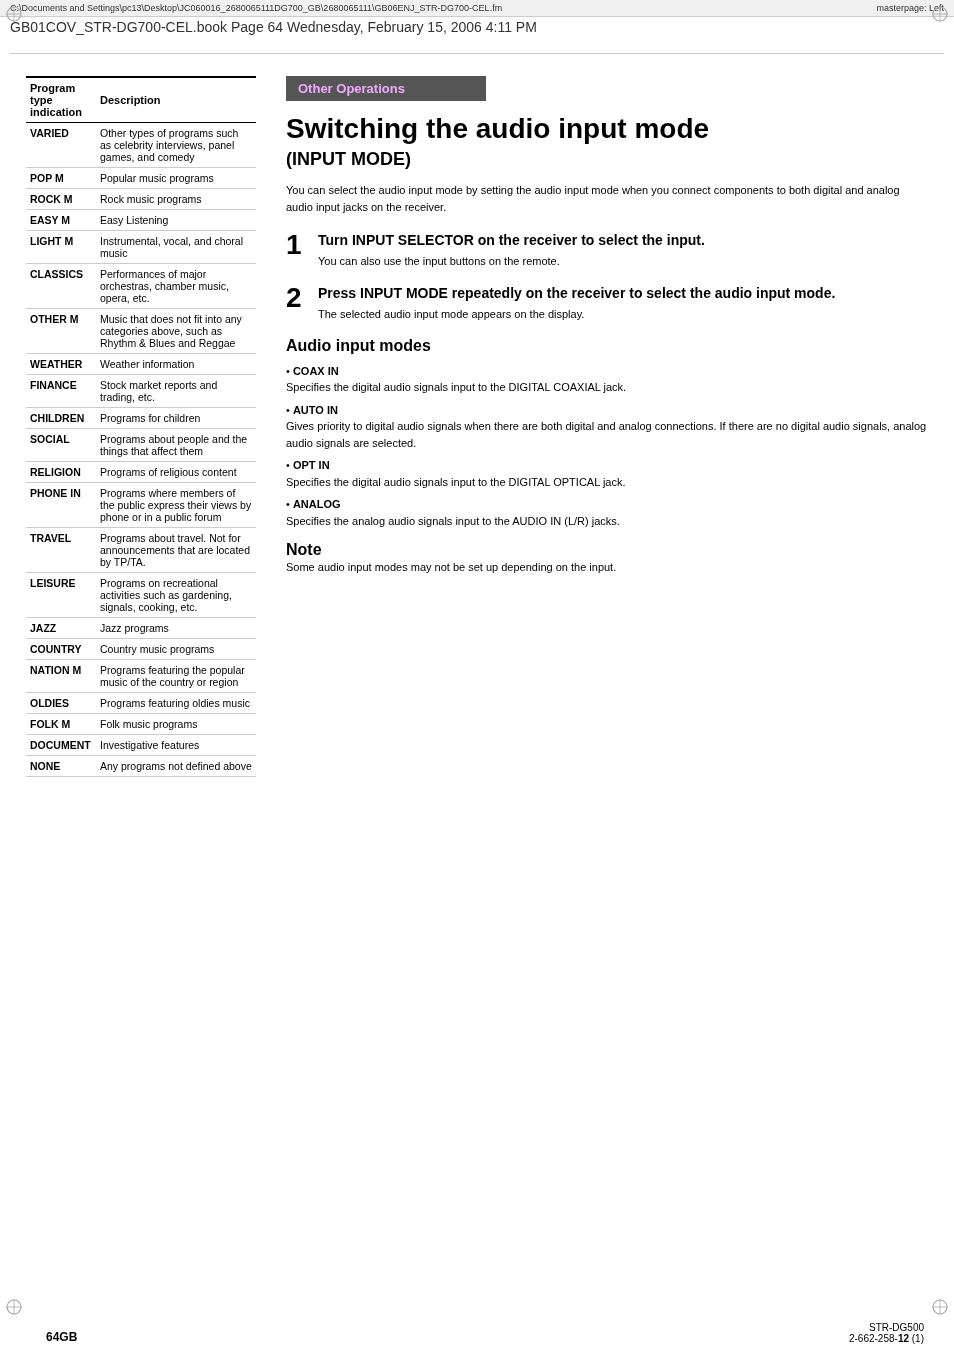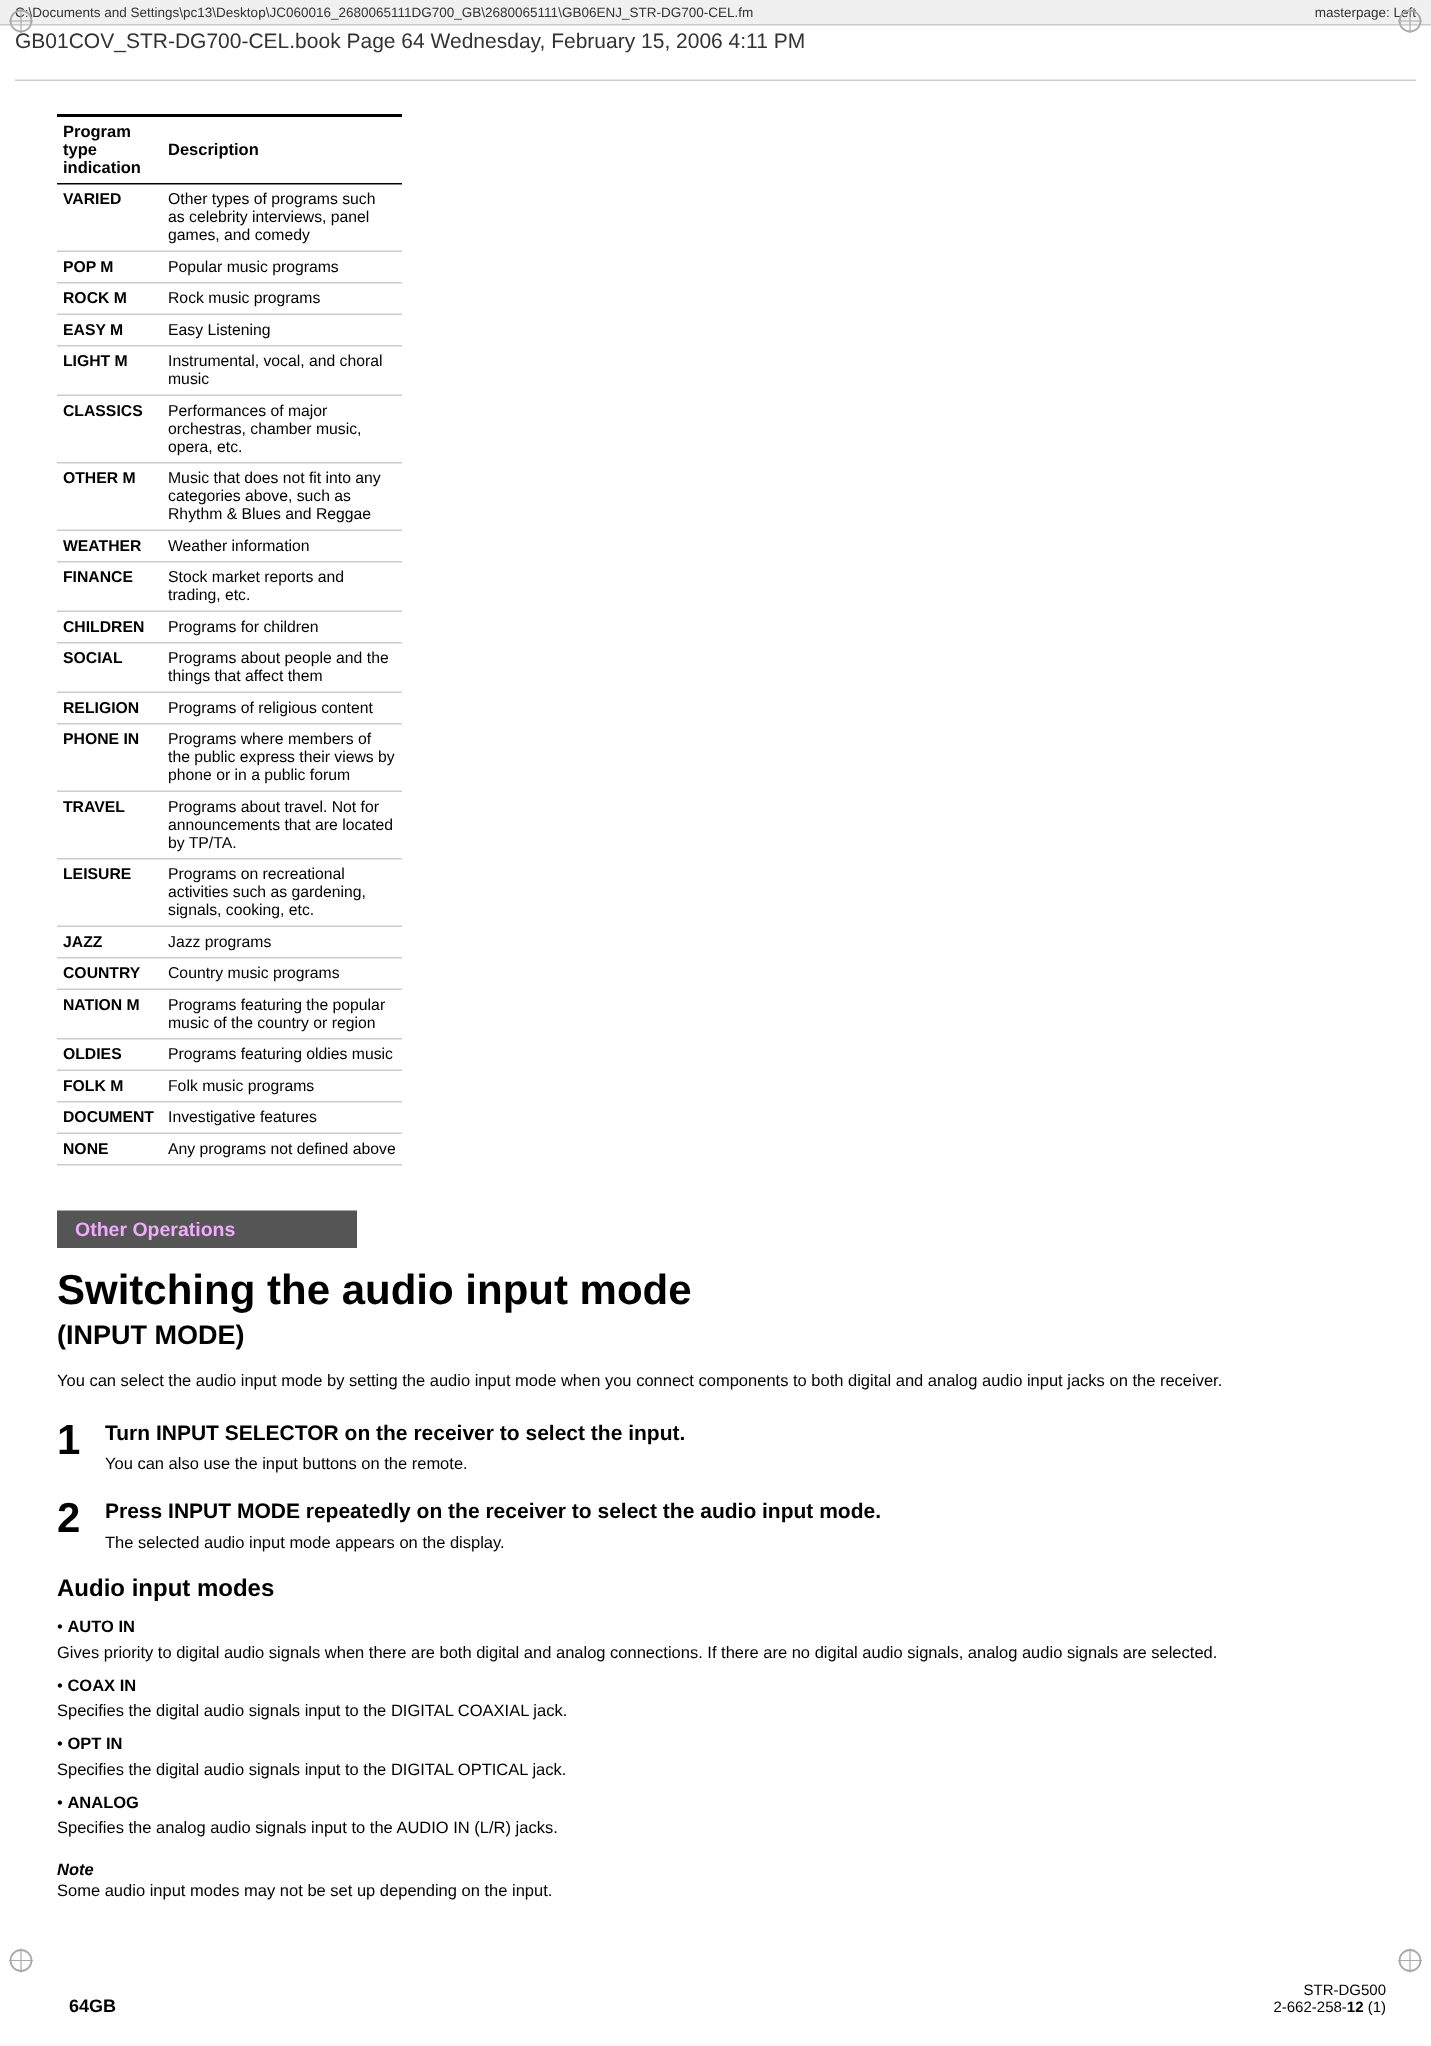--- a/index.html
+++ b/index.html
@@ -19,23 +19,22 @@
       font-size: 10px;
       display: flex;
       justify-content: space-between;
     }
     .header-left { font-size: 9px; color: #333; }
     .header-right { font-size: 9px; color: #333; }
     .book-info { font-size: 14px; color: #333; margin: 2px 10px; border-bottom: 1px solid #ccc; padding-bottom: 18px; }
 
     .page-content {
       display: flex;
-      padding: 20px 38px;
+      padding: 20px 26px;
       gap: 30px;
-      flex-direction: column;
     }
 
     
     .left-column {
       width: 230px;
       flex-shrink: 0;
     }
 
     
     .right-column {
@@ -145,22 +144,21 @@
     }
     .bullet::before {
       content: "• ";
     }
 
     .note-section {
       margin-top: 12px;
     }
     .note-title {
       font-weight: bold;
-      font-size: 11px;
-      font-style: italic;
+      font-size: 16px;
     }
     .note-text {
       font-size: 11px;
       line-height: 1.5;
     }
 
     .page-footer {
       position: absolute;
       bottom: 20px;
       left: 16px;
@@ -316,22 +314,22 @@
       <div class="step-number">2</div>
       <div class="step-content">
         <div class="step-heading">Press INPUT MODE repeatedly on the receiver to select the audio input mode.</div>
         <div class="step-desc">The selected audio input mode appears on the display.</div>
       </div>
     </div>
 
     <div class="audio-modes-title">Audio input modes</div>
 
     <ul class="modes-list" id="modes-list">
-    <li><span class="bullet"></span><span class="mode-name">AUTO IN</span><br><span>Gives priority to digital audio signals when there are both digital and analog connections. If there are no digital audio signals, analog audio signals are selected.</span></li>
-        <li><span class="bullet"></span><span class="mode-name">COAX IN</span><br><span>Specifies the digital audio signals input to the DIGITAL COAXIAL jack.</span></li>
+    <li><span class="bullet"></span><span class="mode-name">COAX IN</span><br><span>Specifies the digital audio signals input to the DIGITAL COAXIAL jack.</span></li>
+        <li><span class="bullet"></span><span class="mode-name">AUTO IN</span><br><span>Gives priority to digital audio signals when there are both digital and analog connections. If there are no digital audio signals, analog audio signals are selected.</span></li>
         <li><span class="bullet"></span><span class="mode-name">OPT IN</span><br><span>Specifies the digital audio signals input to the DIGITAL OPTICAL jack.</span></li>
         <li><span class="bullet"></span><span class="mode-name">ANALOG</span><br><span>Specifies the analog audio signals input to the AUDIO IN (L/R) jacks.</span></li>
       </ul>
 
     <div class="note-section">
       <span class="note-title">Note</span><br>
       <span class="note-text">Some audio input modes may not be set up depending on the input.</span>
     </div>
 
   </div>

